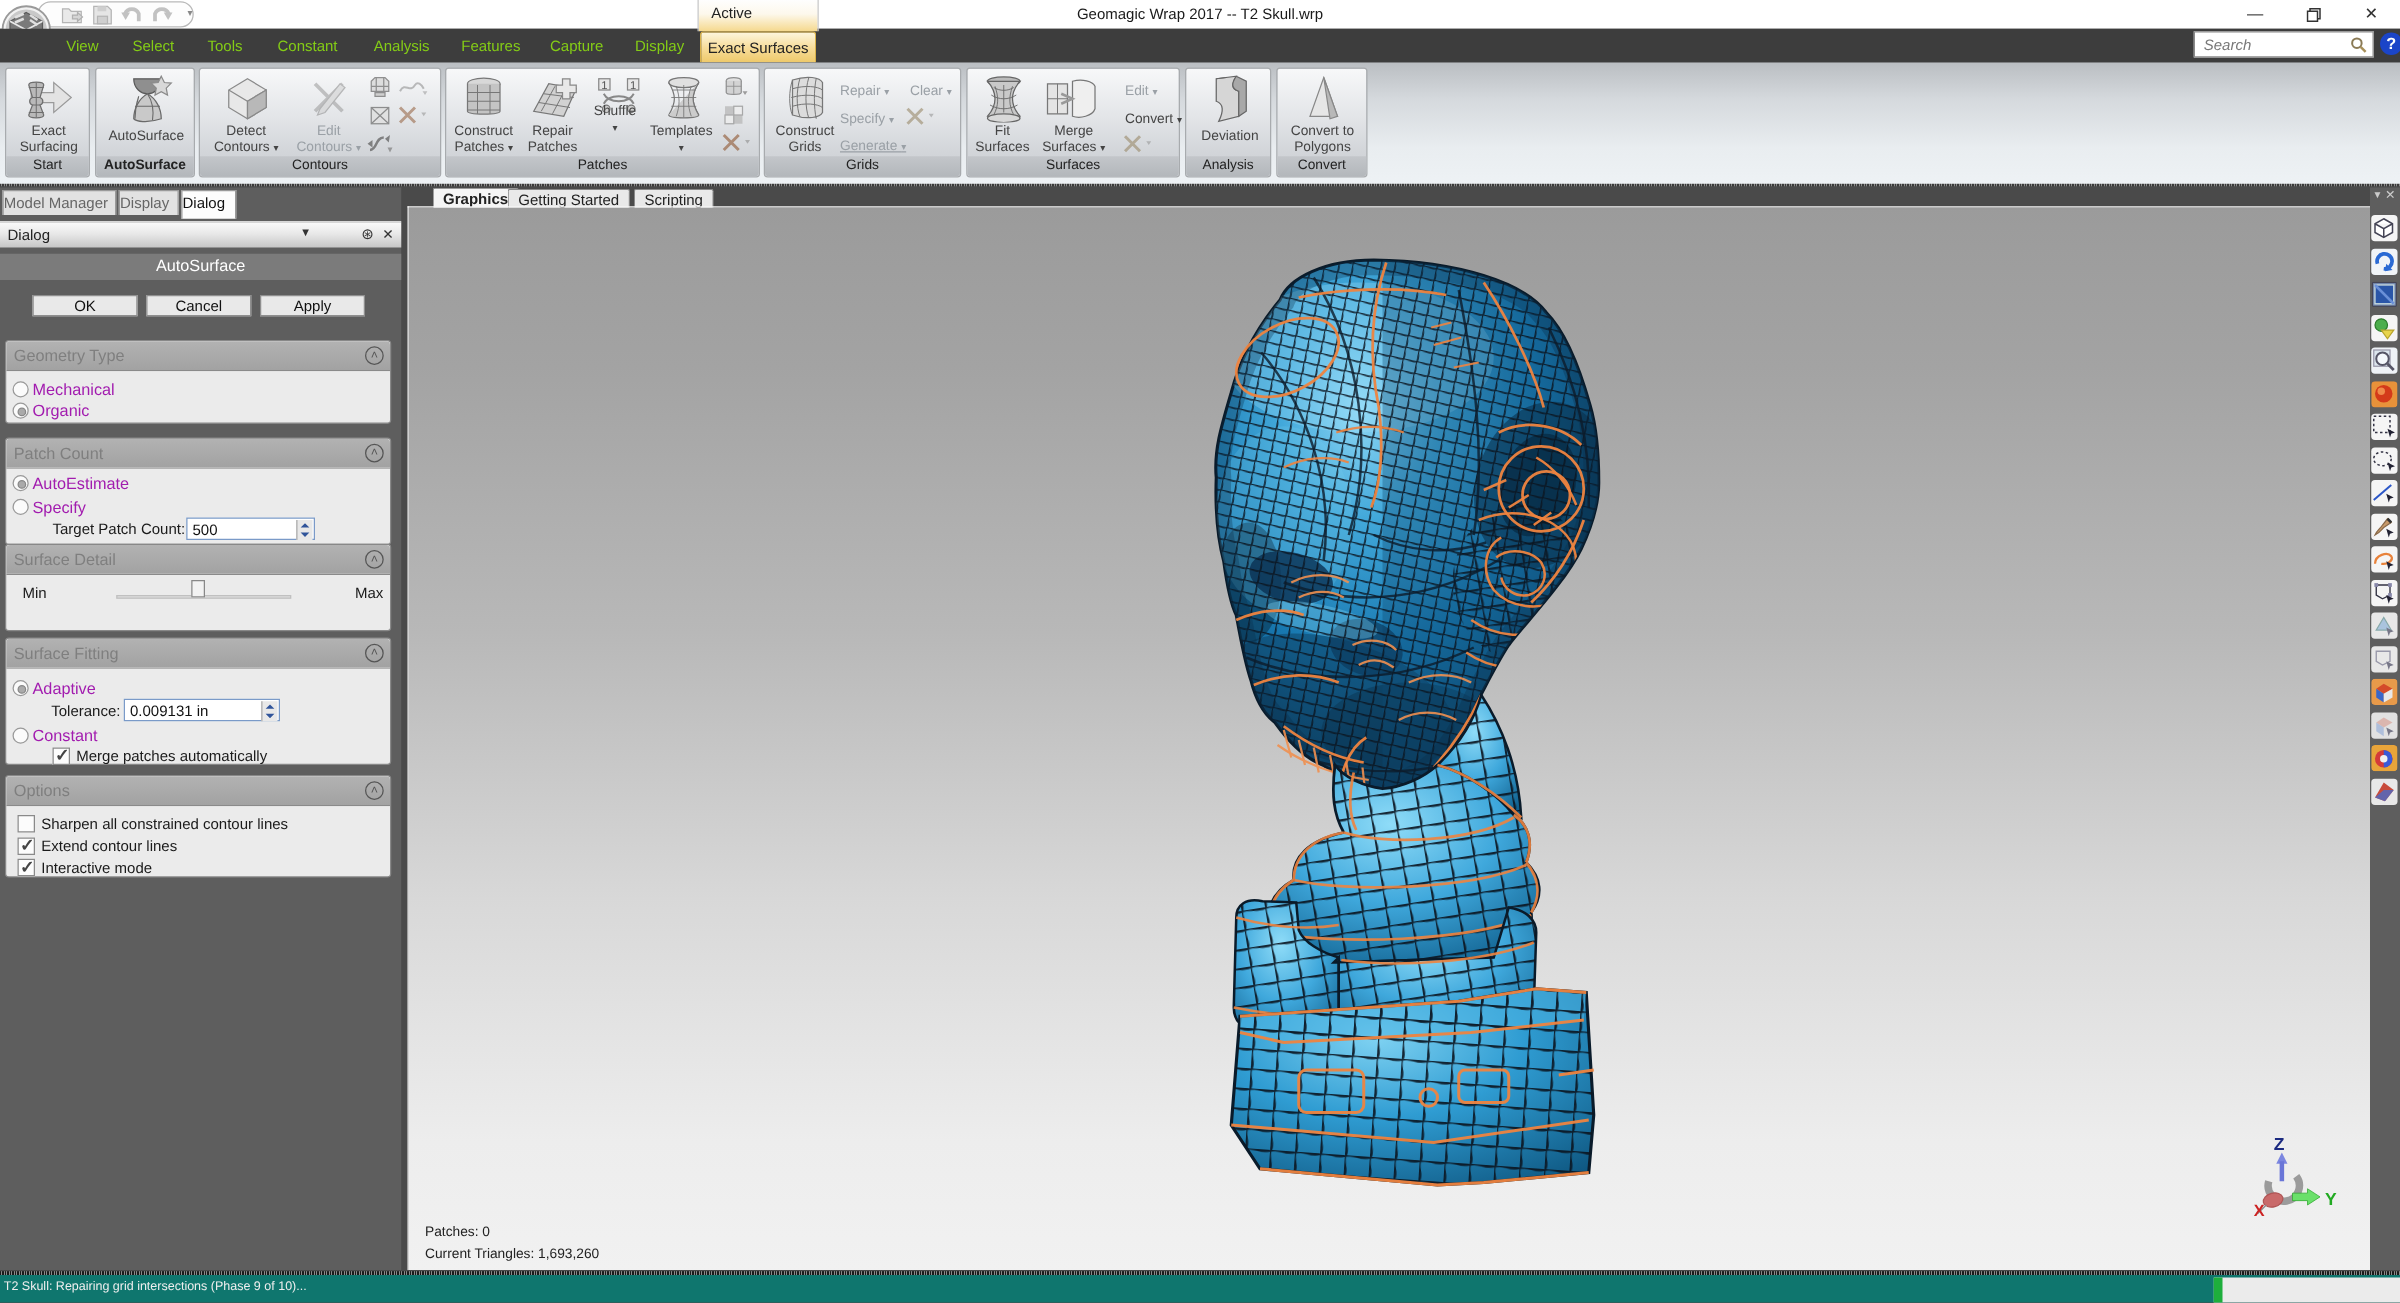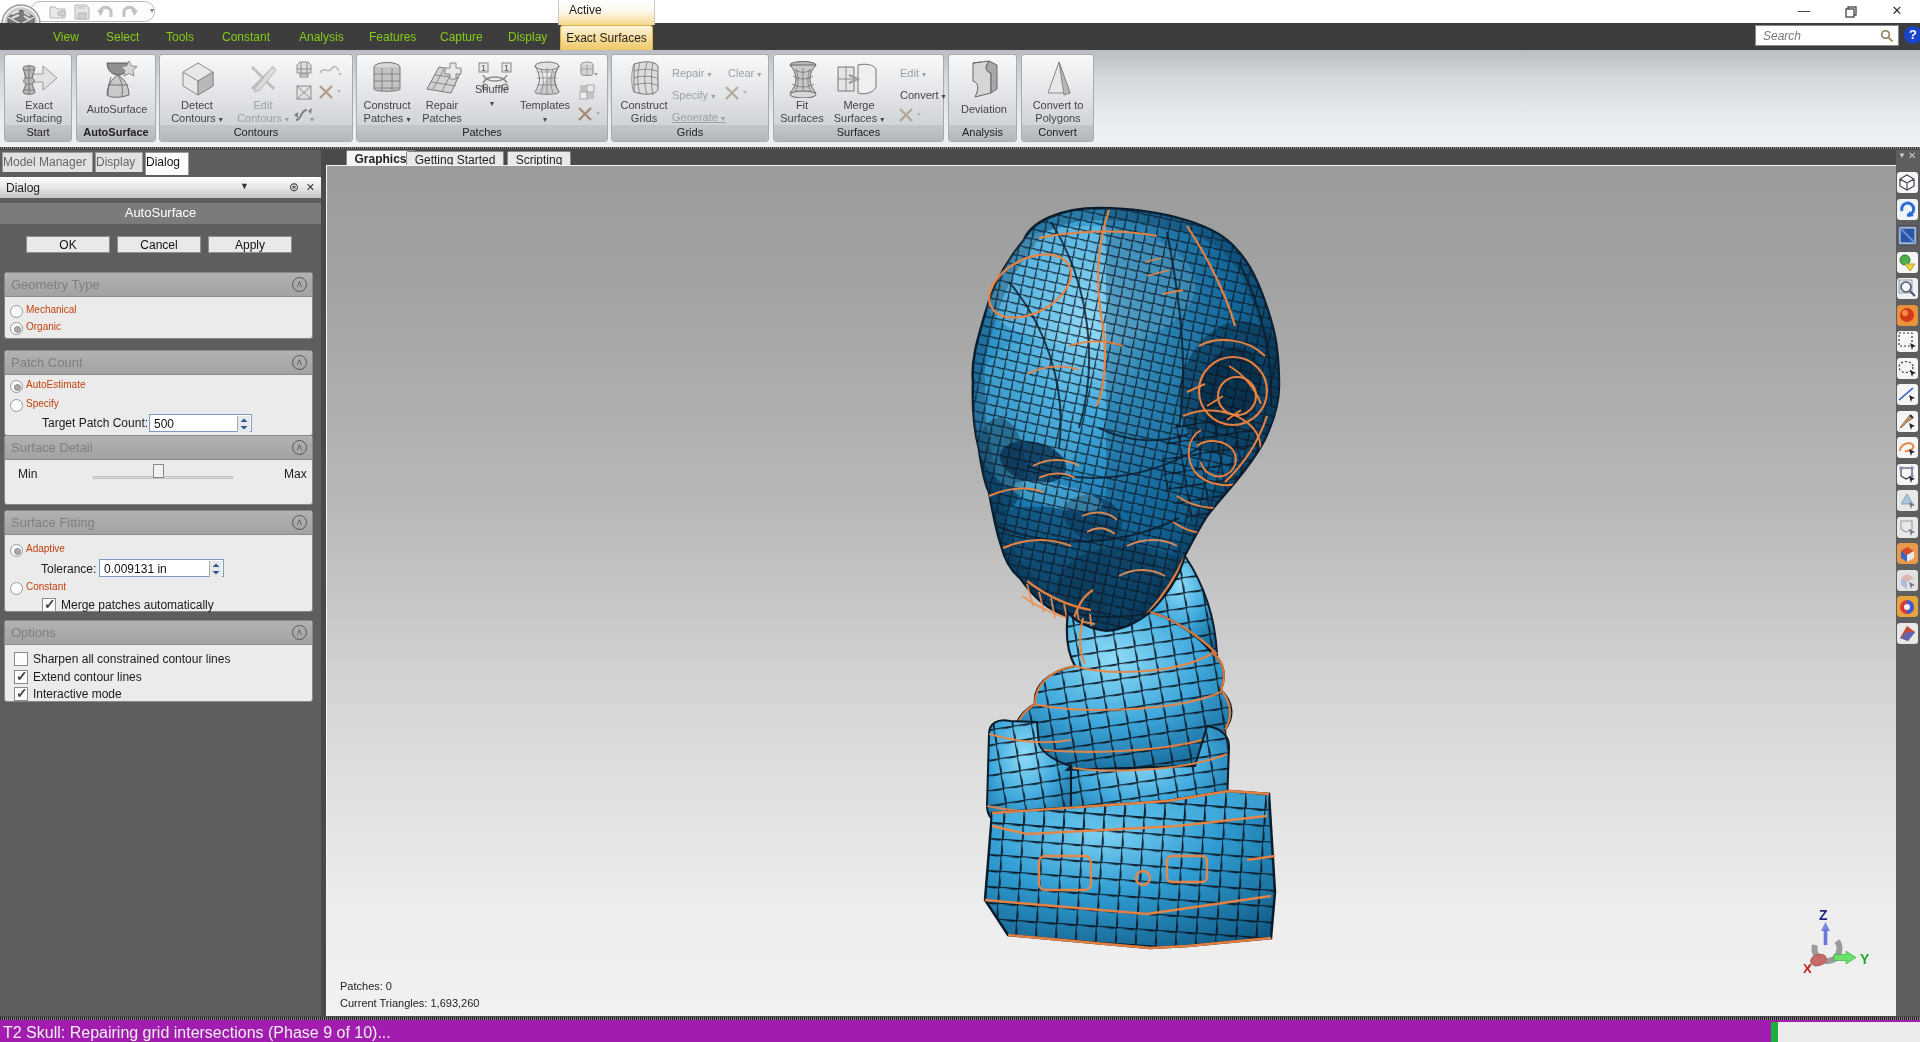--- a/index.html
+++ b/index.html
@@ -35,44 +35,45 @@
 #autosurf{left:0;top:53px;width:321px;height:21px;background:#7b7b7b;color:#fff;font-size:13px;text-align:center;line-height:20px;}
 .dlgbtn{position:absolute;top:86px;width:84px;height:17px;background:#e9e9e9;border:1px solid #8f8f8f;color:#111;font-size:12px;text-align:center;line-height:16px;}
 .grp{position:absolute;left:4px;width:309px;background:#ebebeb;border:1px solid #888;border-radius:3px;}
 .grphdr{position:absolute;left:0;top:0;width:100%;height:24px;background:linear-gradient(#b2b2b2,#a2a2a2);border-bottom:1px solid #8a8a8a;border-radius:3px 3px 0 0;color:#7f7f7f;font-size:13px;line-height:23px;}
 .grphdr span{margin-left:6px;}
 .collapse{position:absolute;right:5px;top:4px;width:15px;height:15px;border:1px solid #555;border-radius:50%;color:#555;font-size:10px;text-align:center;line-height:14px;}
 .radio{position:absolute;width:13px;height:13px;border:1px solid #999;border-radius:50%;background:#fbfbfb;}
 .radio.sel::after{content:"";position:absolute;left:3px;top:3px;width:5px;height:5px;border-radius:50%;background:#aaa;border:1px solid #888;}
 .chk{position:absolute;width:14px;height:14px;border:1px solid #8a8a8a;background:#fcfcfc;}
 .chk.on::after{content:"\2713";position:absolute;left:1px;top:-3px;font-size:14px;color:#444;font-weight:bold;}
-.gtext{position:absolute;font-size:10px;color:#c2410c;}
+.gtext{position:absolute;font-size:13px;color:#a21caf;}
 .btext{position:absolute;font-size:12px;color:#1a1a1a;}
 .spinbox{position:absolute;background:#fff;border:1px solid #7a9ac8;}
 .spin{position:absolute;right:1px;top:1px;width:13px;background:#e8e8e8;border-left:1px solid #aaa;}
 
 #viewport{left:326px;top:165px;width:1570px;height:851px;border-left:1px solid #f5f5f5;border-top:1px solid #f5f5f5;background:linear-gradient(#9b9b9b 0%,#a3a3a3 15%,#b8b8b8 40%,#d8d8d8 65%,#ededed 88%,#f1f1f1 100%);}
 .vtab{position:absolute;top:2px;height:17px;background:#e9e9e9;border:1px solid #888;border-bottom:none;border-radius:2px 2px 0 0;font-size:12px;color:#222;text-align:center;line-height:16px;}
 #vtab1{background:#f5f5f5;font-weight:bold;}
 #vstats{left:340px;top:978px;font-size:11px;color:#222;line-height:17px;}
 
 #rtoolbar{left:1896px;top:150px;width:24px;height:866px;background:#5e5e5e;}
 .rico{position:absolute;left:1px;width:21px;height:21px;border-radius:3px;}
 
-#statusbar{left:0;top:1020px;width:1920px;height:22px;background:#a21caf;color:#eee;font-size:16px;}
+#statusbar{left:0;top:1020px;width:1920px;height:22px;background:#0f766e;color:#eee;font-size:10px;}
 #dotline{left:0;top:1017px;width:1920px;height:3px;background:repeating-linear-gradient(90deg,#1a1a1a 0 1px,#8a8a8a 1px 2px);}
 #dotline2{left:0;top:147px;width:1920px;height:2px;background:repeating-linear-gradient(90deg,#3a3a3a 0 1px,#8a8a8a 1px 2px);}
 #progress{left:1771px;top:1022px;width:149px;height:20px;background:#ebebeb;}
 #progfill{position:absolute;left:0;top:0;width:7px;height:100%;background:#1eae3c;}
 </style>
 </head>
 <body>
 <div id="app">
 
   <div class="abs" id="titlebar"></div>
+  <div class="abs" id="title">Geomagic Wrap 2017 -- T2 Skull.wrp</div>
   <div class="abs" id="qat">
     <svg style="position:absolute;left:18px;top:2px;" width="18" height="16" viewBox="0 0 18 16">
         <path d="M1 3 h5 l2 2 h8 v9 h-15 Z" fill="#e9e9e9" stroke="#b5b5b5"></path>
         <path d="M9 8 h4 v-2 l4 3.5 -4 3.5 v-2 h-4 Z" fill="#d5d5d5" stroke="#b0b0b0"></path>
       </svg>
     <svg style="position:absolute;left:43px;top:2px;" width="16" height="16" viewBox="0 0 16 16">
         <path d="M1 1 h11 l3 3 v11 h-14 Z" fill="#e5e5e5" stroke="#b5b5b5"></path>
         <rect x="4" y="9" width="8" height="6" fill="#cfcfcf" stroke="#b5b5b5"></rect>
         <rect x="4" y="1" width="7" height="4" fill="#cfcfcf"></rect>
       </svg>

